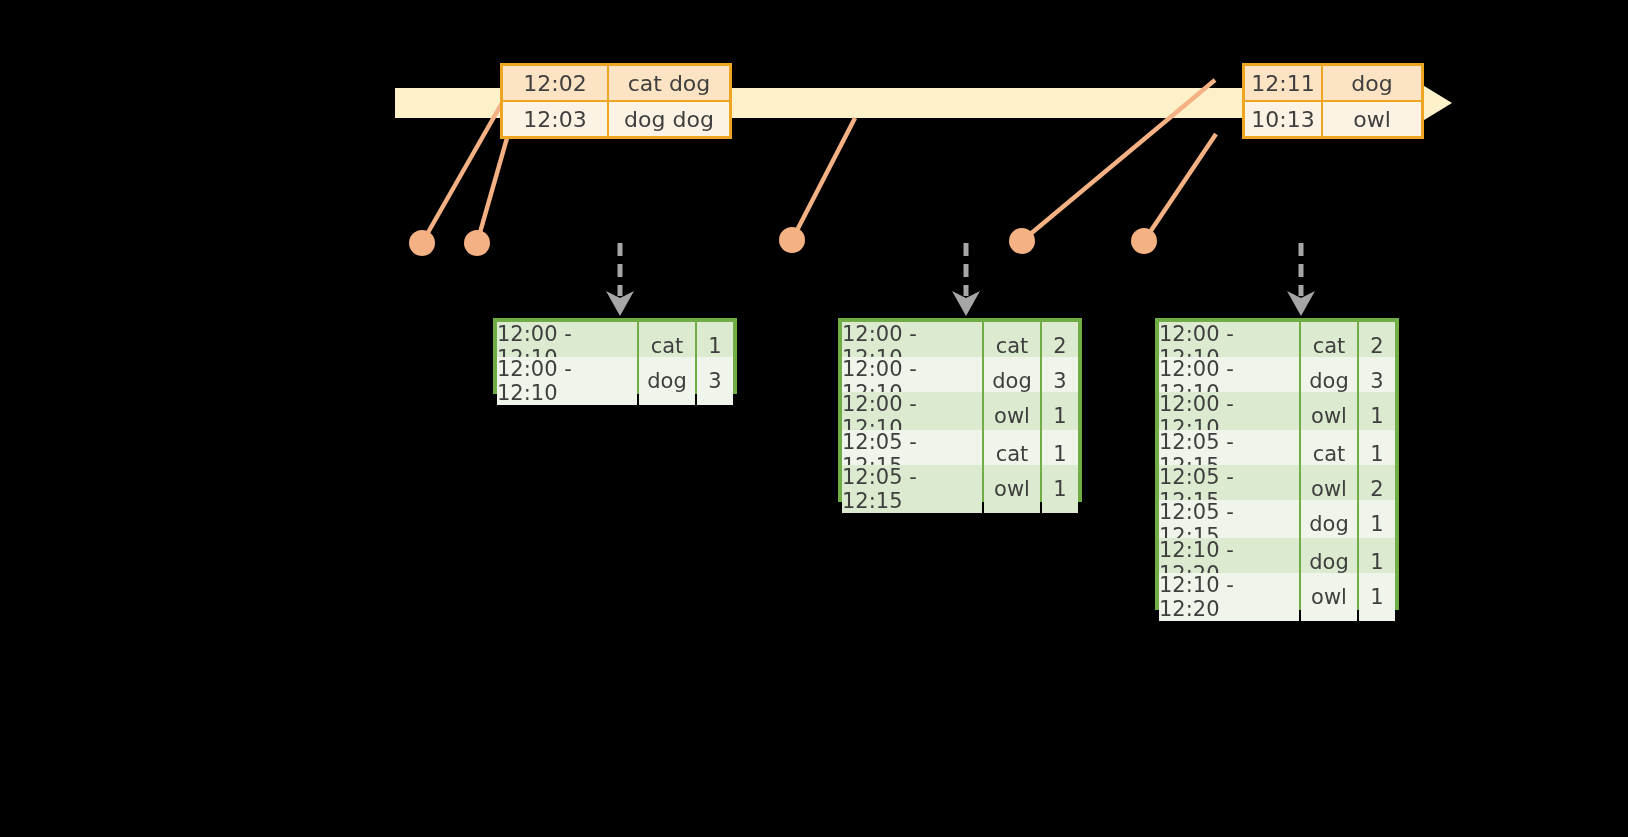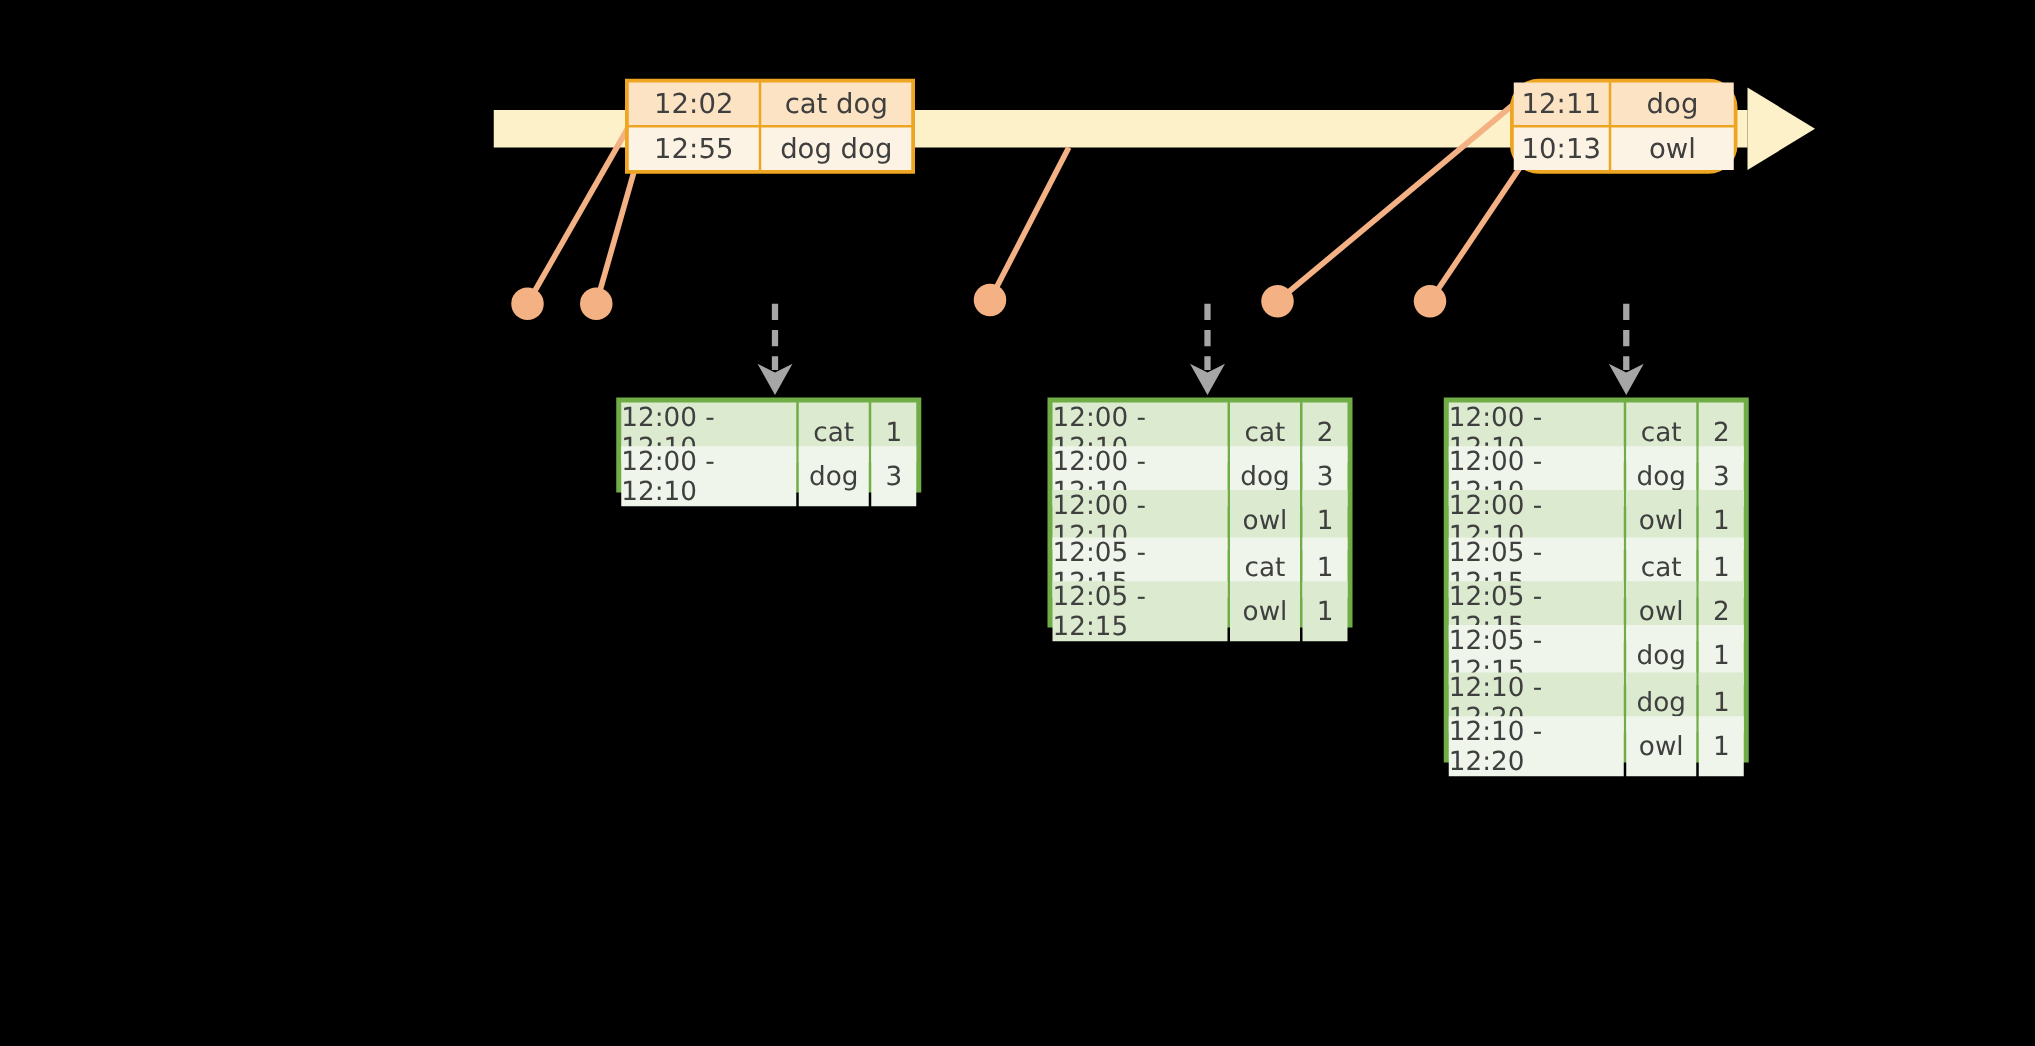--- a/index.html
+++ b/index.html
@@ -8,21 +8,21 @@
   svg.layer{position:absolute;left:0;top:0;z-index:1;}
 
   
   .event-box{position:absolute;z-index:2;background:#eda522;padding:3px;display:grid;gap:2px;}
   .event-box .cell{display:flex;align-items:center;justify-content:center;
                    font-size:22px;color:#3f3f3f;height:34px;}
   .ev-dark{background:#fbe3c3;}
   .ev-light{background:#fdf3e4;}
   #event-box-1{left:500px;top:63px;grid-template-columns:104px 120px;}
   #event-box-2{left:845px;top:82px;grid-template-columns:82px 100px;}
-  #event-box-3{left:1208px;top:63px;grid-template-columns:76px 98px;border-radius:23px;}
+  #event-box-3{left:1242px;top:63px;grid-template-columns:76px 98px;}
 
   
   .result-table{position:absolute;z-index:2;background:#70ad47;padding:4px;
                 display:flex;flex-direction:column;}
   .result-row{display:grid;grid-template-columns:140px 56px 36px;gap:2px;height:33px;margin-top:2px;}
   .result-row:first-child{margin-top:0;}
   .result-row.group-start{margin-top:5px;}
   .result-row .cell{display:flex;align-items:center;justify-content:center;
                     font-size:21px;color:#3f3f3f;}
   .rw-dark{background:#dcead0;}
@@ -57,21 +57,21 @@
     <polygon points="606,291 620,298 634,291 620,316" fill="#a6a6a6"></polygon>
     <line x1="966" y1="243" x2="966" y2="296" stroke="#a6a6a6" stroke-width="5" stroke-dasharray="13 8"></line>
     <polygon points="952,291 966,298 980,291 966,316" fill="#a6a6a6"></polygon>
     <line x1="1301" y1="243" x2="1301" y2="296" stroke="#a6a6a6" stroke-width="5" stroke-dasharray="13 8"></line>
     <polygon points="1287,291 1301,298 1315,291 1301,316" fill="#a6a6a6"></polygon>
   </svg>
 
   <div id="event-box-1" class="event-box">
     <div class="cell ev-dark">12:02</div>
     <div class="cell ev-dark">cat dog</div>
-    <div class="cell ev-light">12:55</div>
+    <div class="cell ev-light">12:03</div>
     <div class="cell ev-light">dog dog</div>
   </div>
 
 
   <div id="event-box-3" class="event-box">
     <div class="cell ev-dark">12:11</div>
     <div class="cell ev-dark">dog</div>
     <div class="cell ev-light">10:13</div>
     <div class="cell ev-light">owl</div>
   </div>

